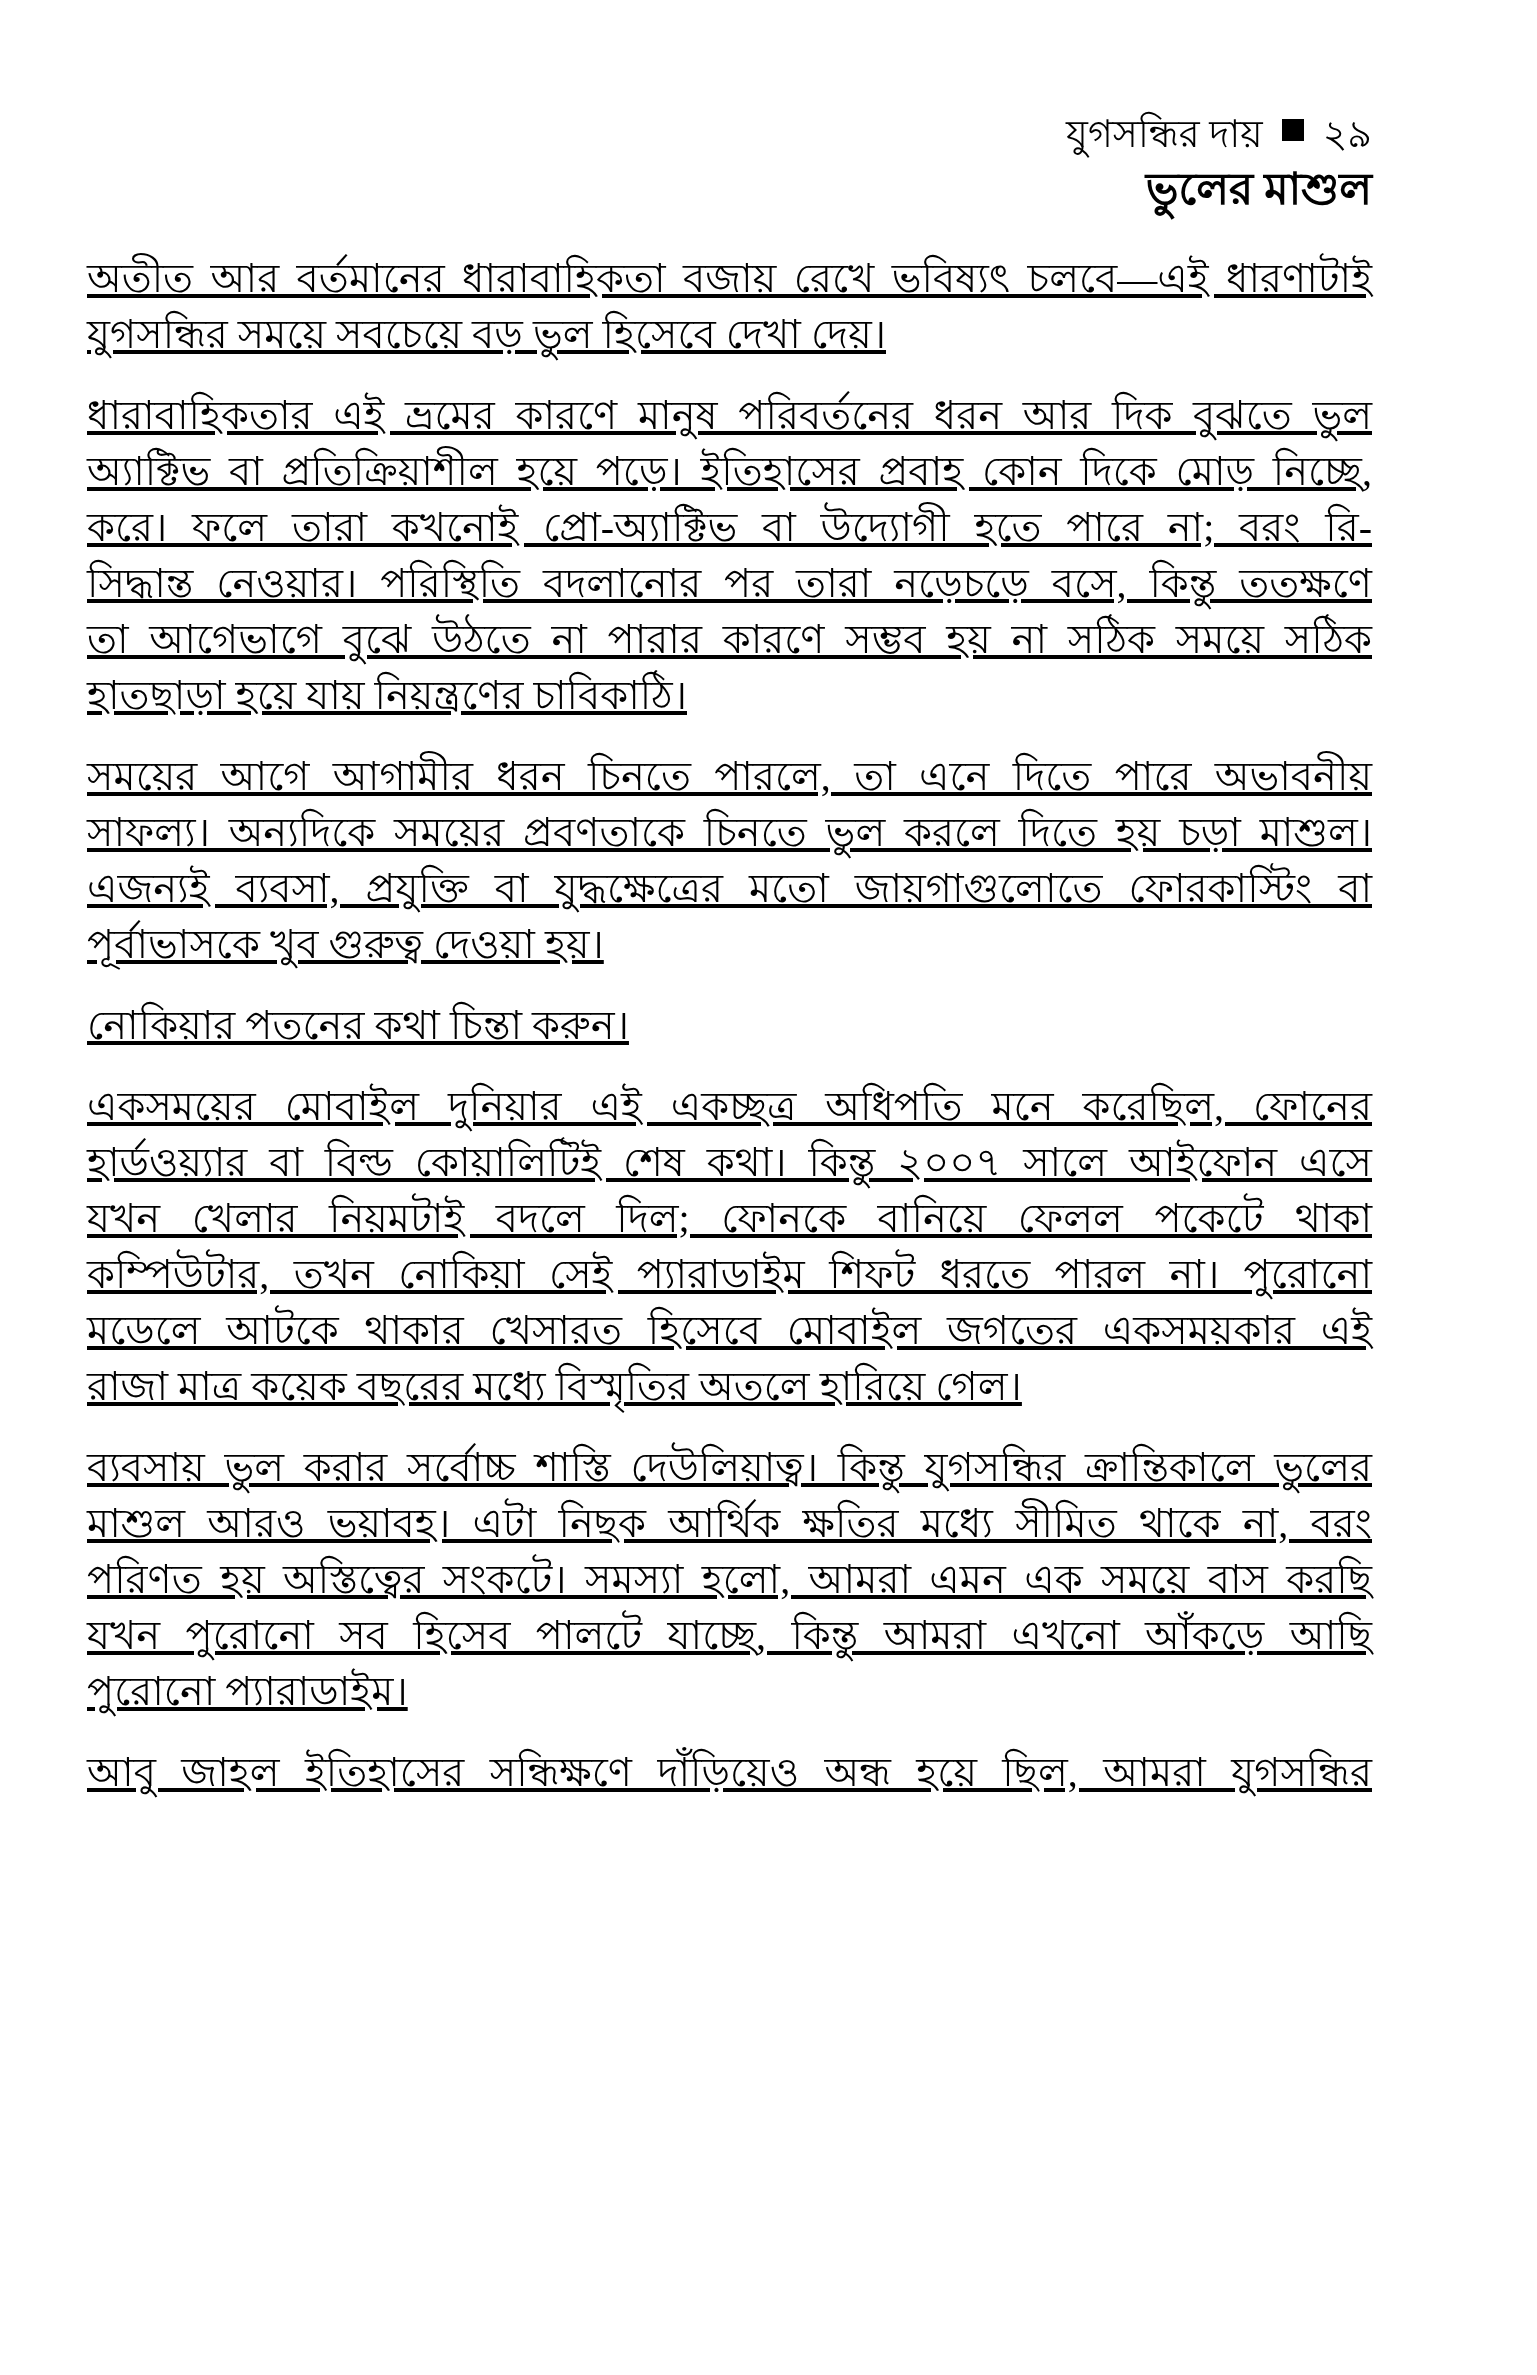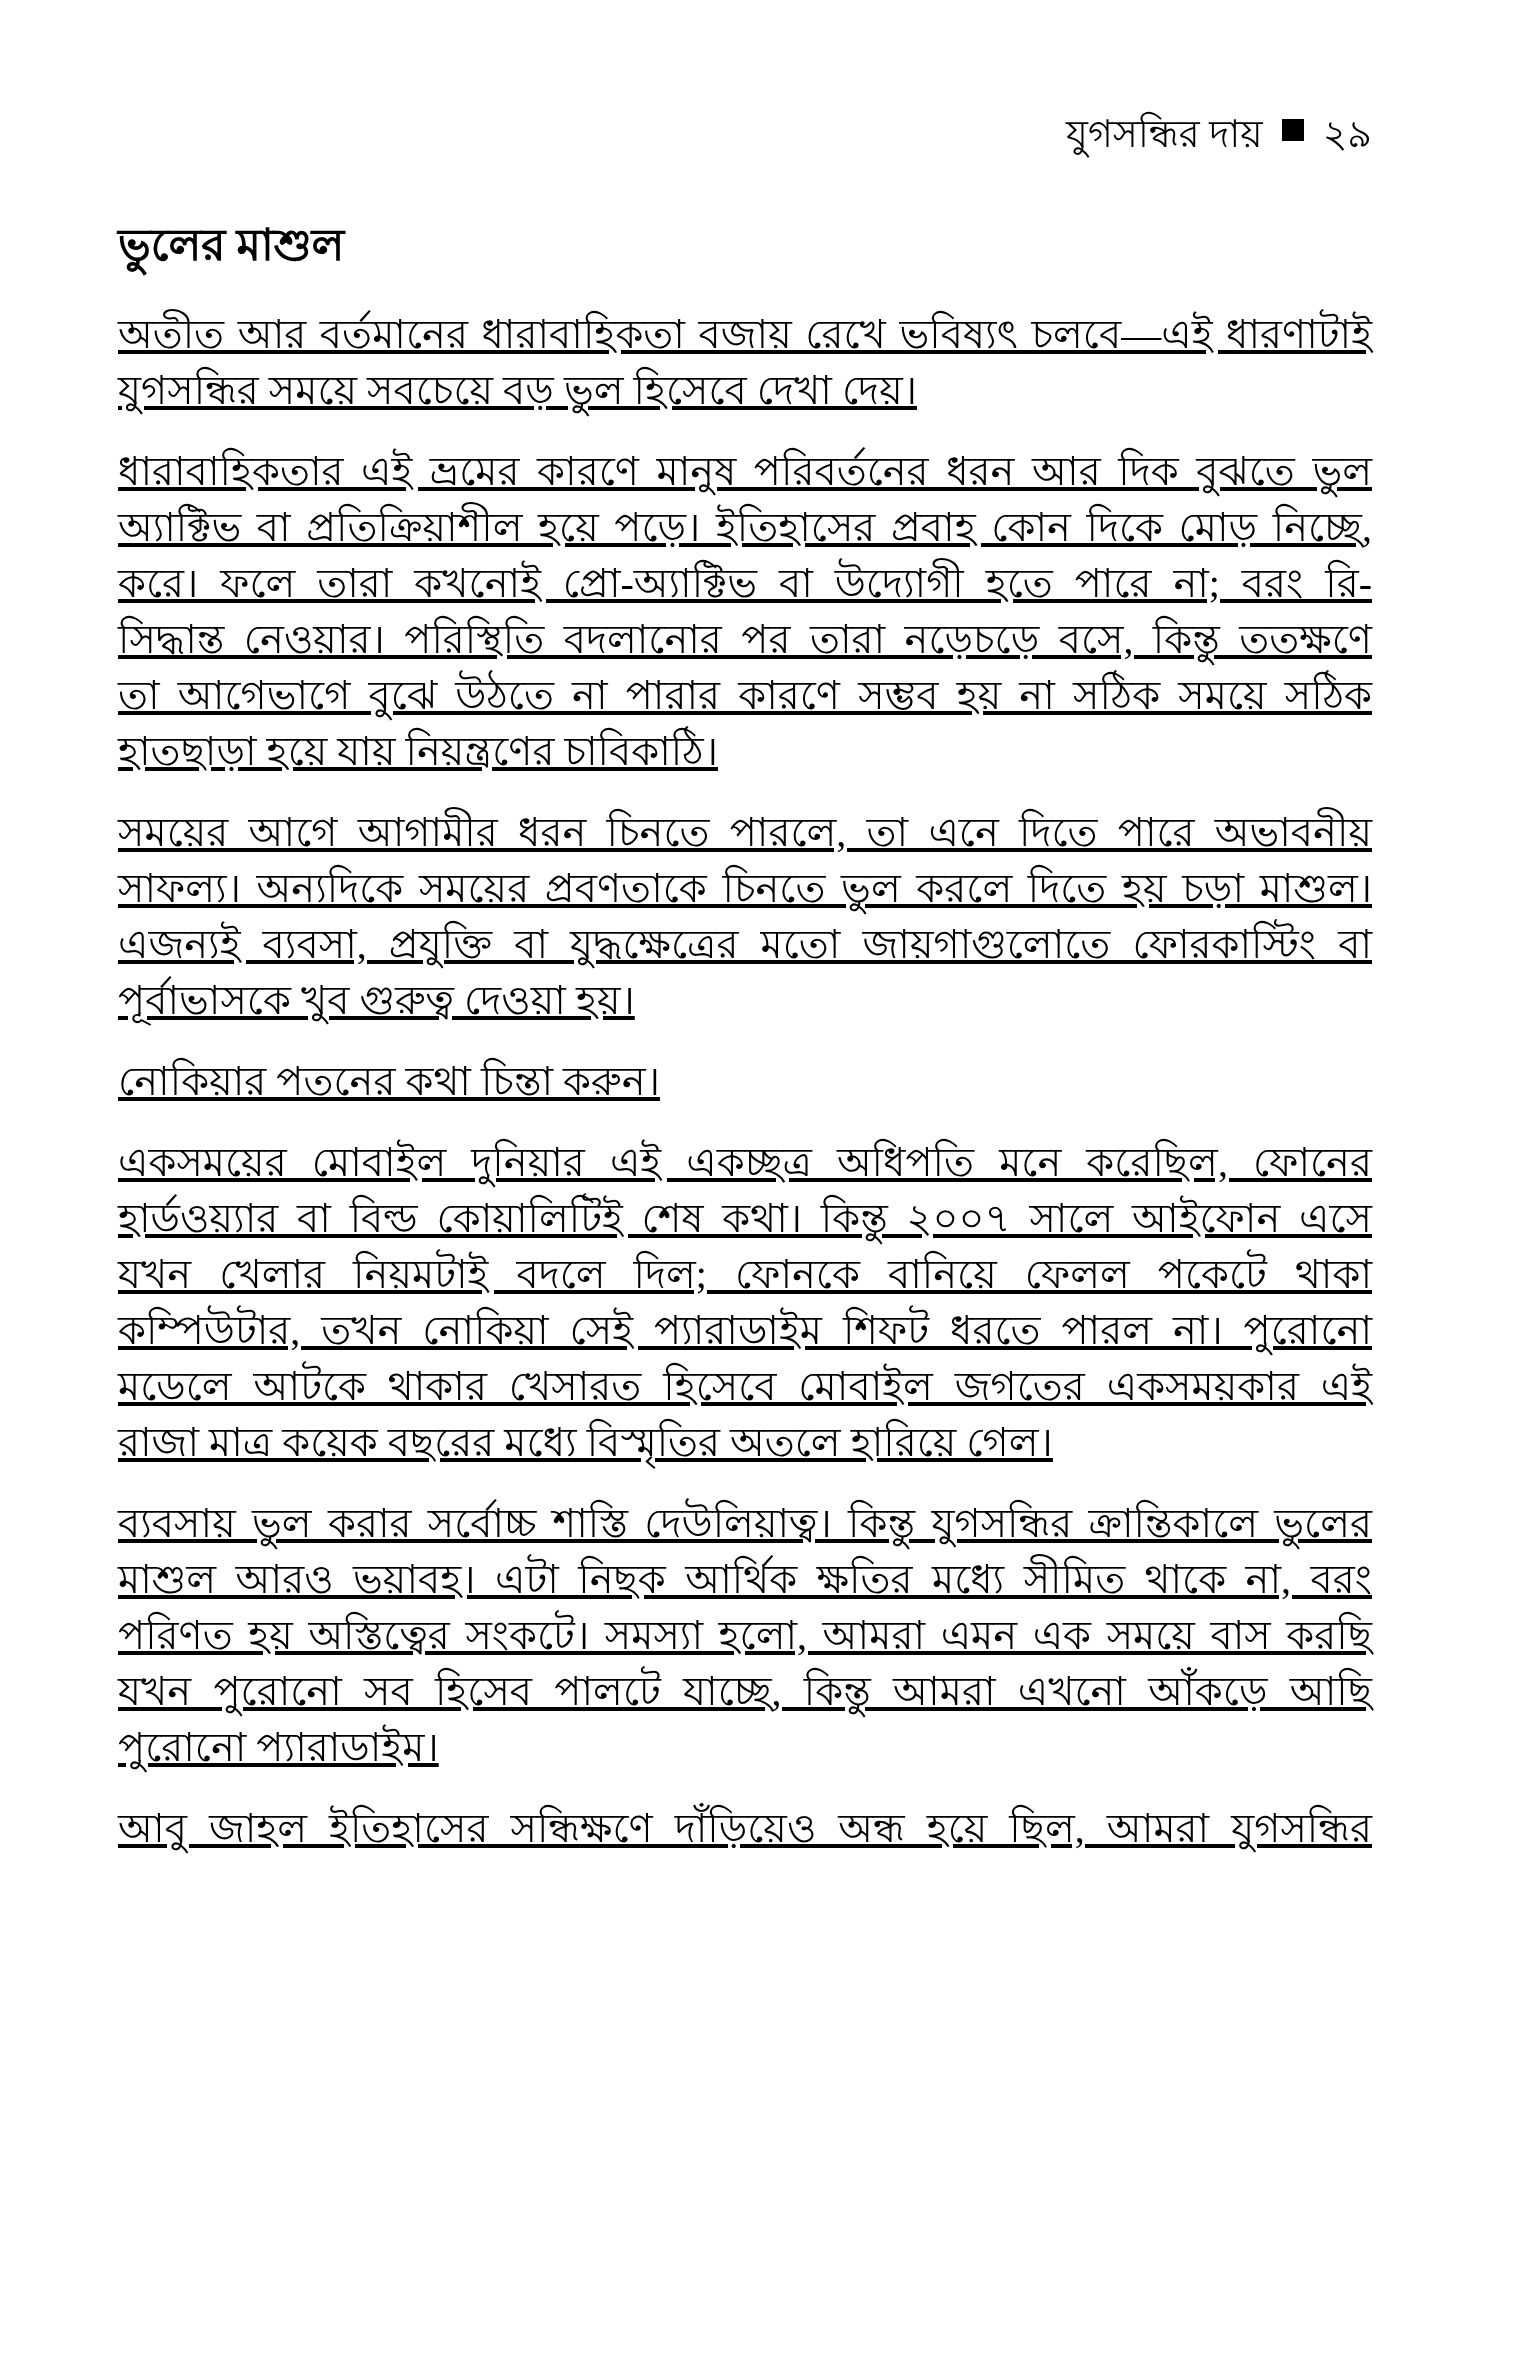--- a/index.html
+++ b/index.html
@@ -13,45 +13,44 @@
     height: 2376px;
     position: relative;
     font-family: "Liberation Serif", "DejaVu Serif", serif;
     -webkit-font-smoothing: antialiased;
     overflow: hidden;
   }
   .page {
     width: 100%;
     height: 100%;
     box-sizing: border-box;
-    padding: 108px 165px 0 118px;
+    padding: 108px 165px 0 87px;
     background: #ffffff;
   }
   
   .running-header {
     text-align: right;
     font-size: 38px;
     line-height: 52px;
     white-space: nowrap;
   }
   .running-header .sep {
     display: inline-block;
     width: 22px;
     height: 22px;
     background: #000000;
     margin: 0 19px;
     vertical-align: 5.8px;
   }
   
   .section-title {
-    margin-top: 56px;
     font-size: 44px;
     font-weight: 700;
     line-height: 60px;
-    text-align: left;
+    text-align: right;
   }
   
   .body-text {
     margin-top: 31px;
     font-size: 40px;
   }
   .para {
     margin: 0 0 25px 0;
   }
   .line {

